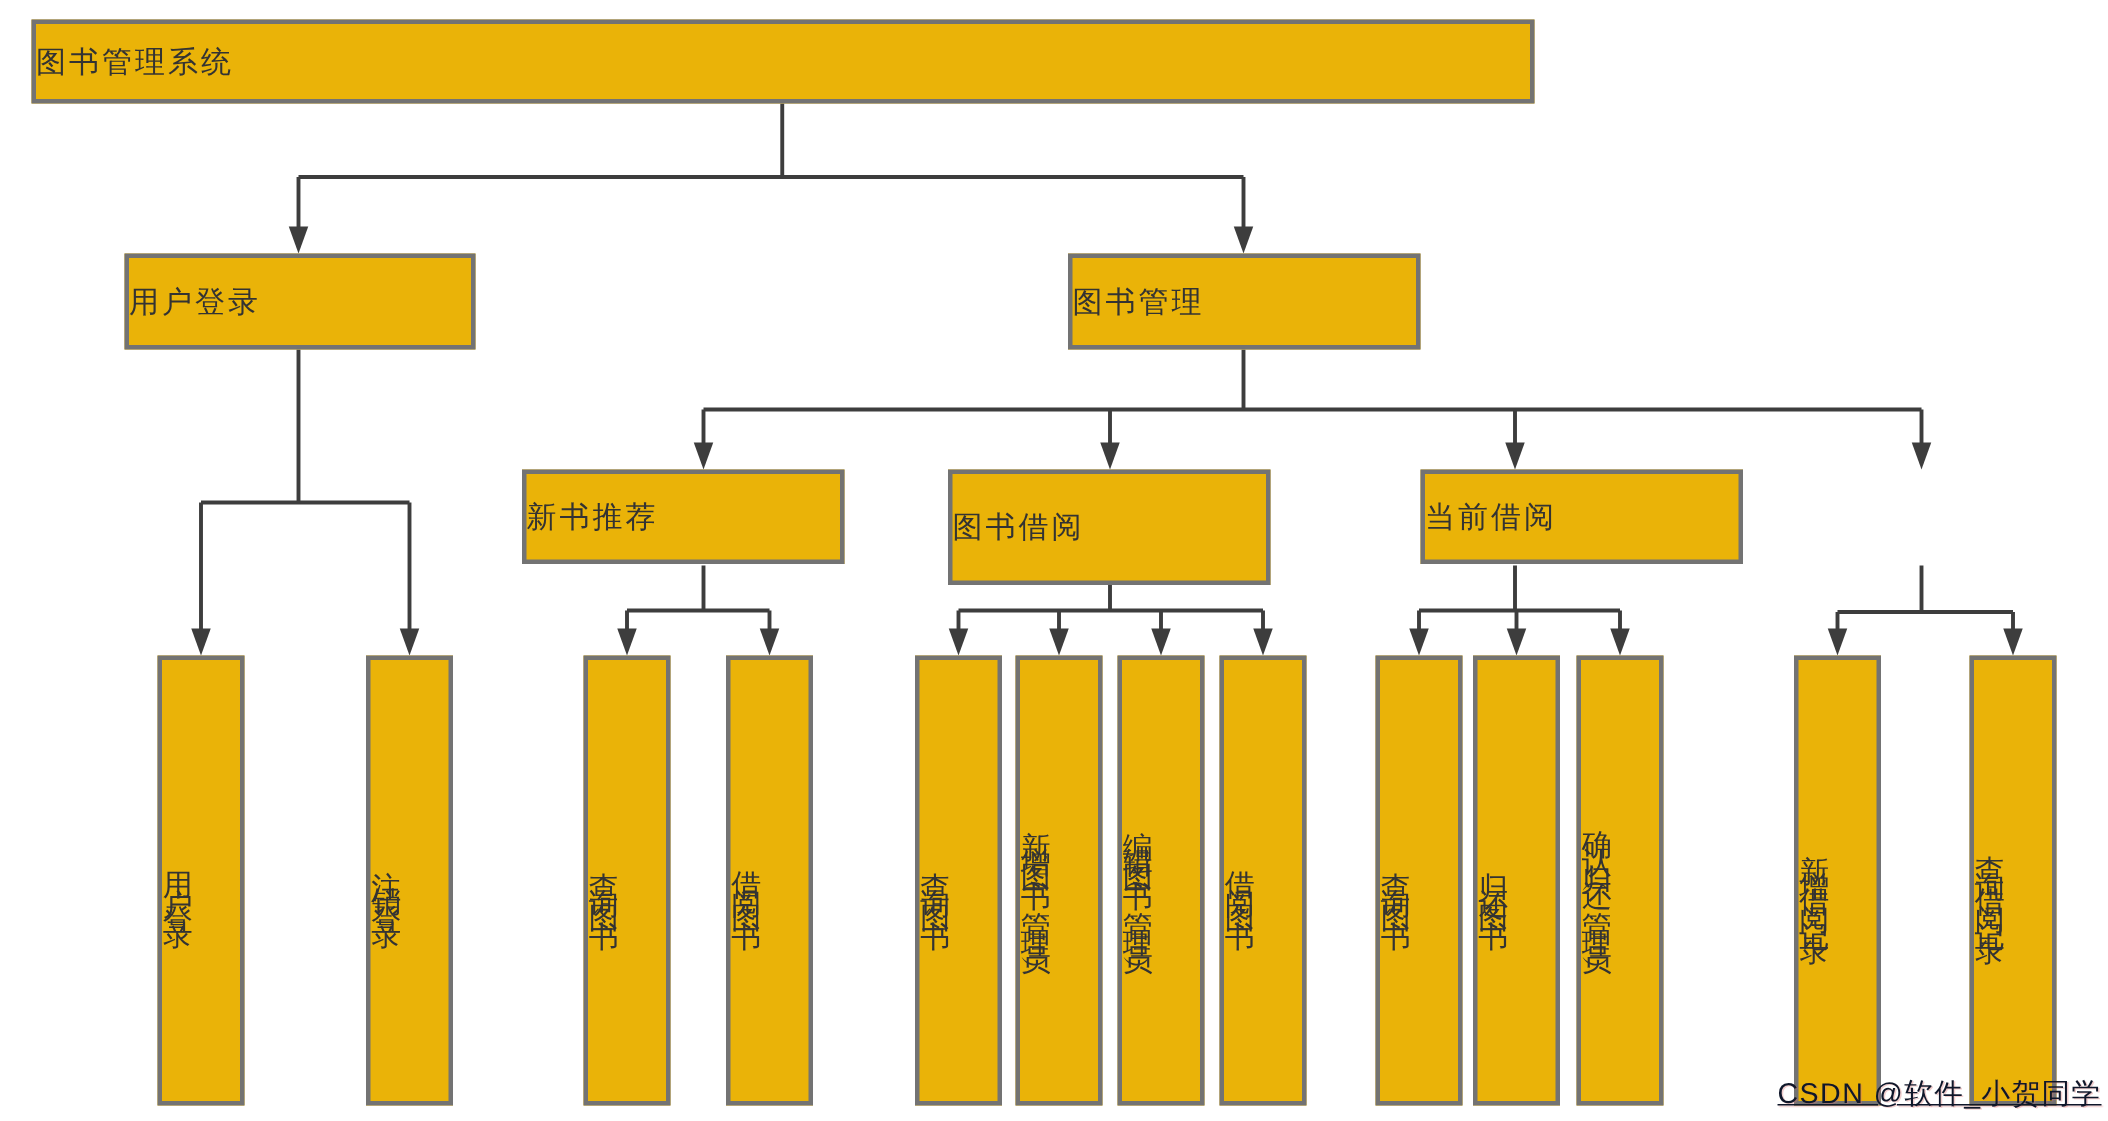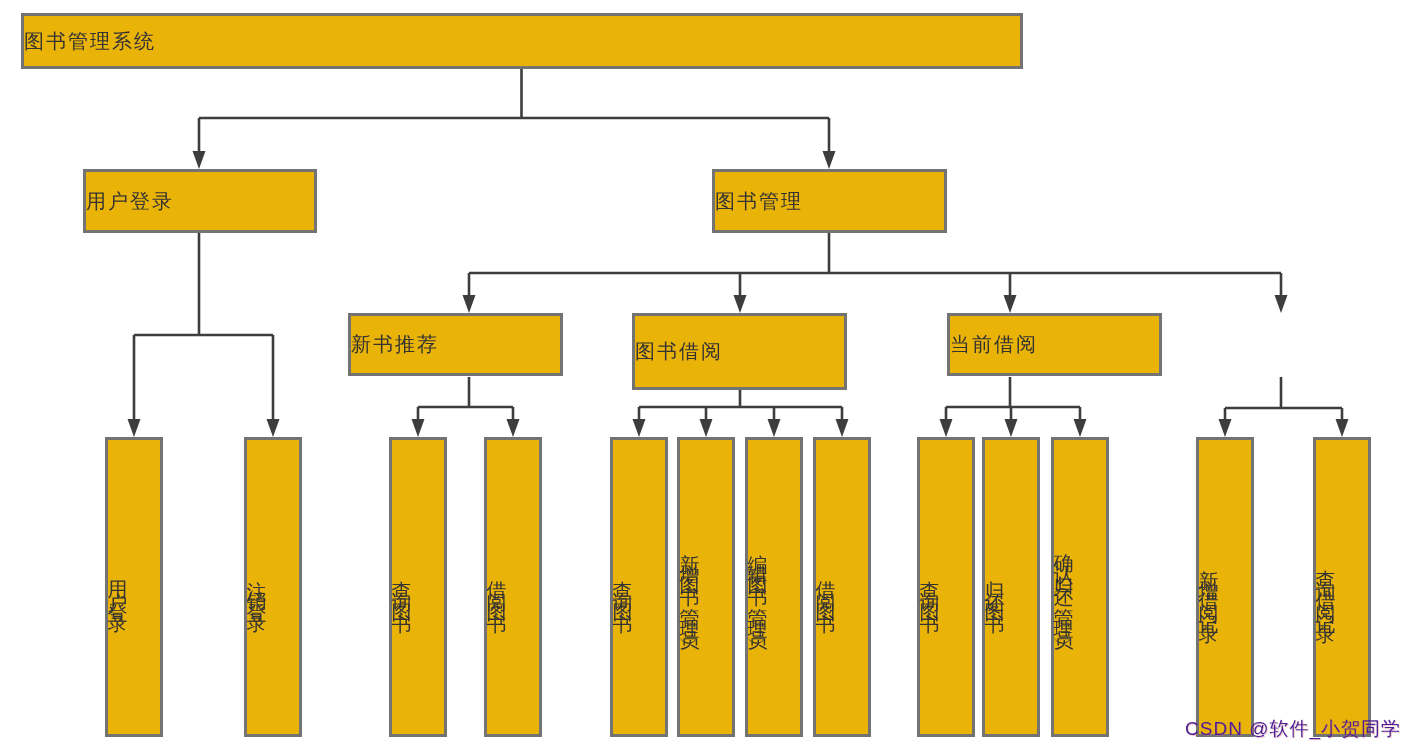--- a/index.html
+++ b/index.html
@@ -12,21 +12,21 @@
     position:absolute;box-sizing:border-box;border:3px solid #737373;background:#eab308;
     display:flex;align-items:center;justify-content:flex-start;
   }
   .hbox span{font-size:20px;letter-spacing:2px;color:#333333;white-space:nowrap;}
   .vbox span{
     writing-mode:vertical-rl;text-orientation:mixed;
     font-size:20px;letter-spacing:11px;line-height:1;color:#333333;
   }
   .watermark{
     position:absolute;right:4px;bottom:5px;font-size:19px;letter-spacing:1px;
-    color:#4c1d95;text-shadow:1px 1px 0 rgba(216,116,116,0.35);white-space:nowrap;
+    color:#0f172a;text-shadow:1px 1px 0 rgba(216,116,116,0.35);white-space:nowrap;text-decoration:underline;
   }
 </style>
 </head>
 <body>
 
 <div class="canvas">
 
   <svg class="wires" viewBox="0 0 1405 747" xmlns="http://www.w3.org/2000/svg">
     <g stroke="#3d3d3d" stroke-width="2.6" fill="none">
 

